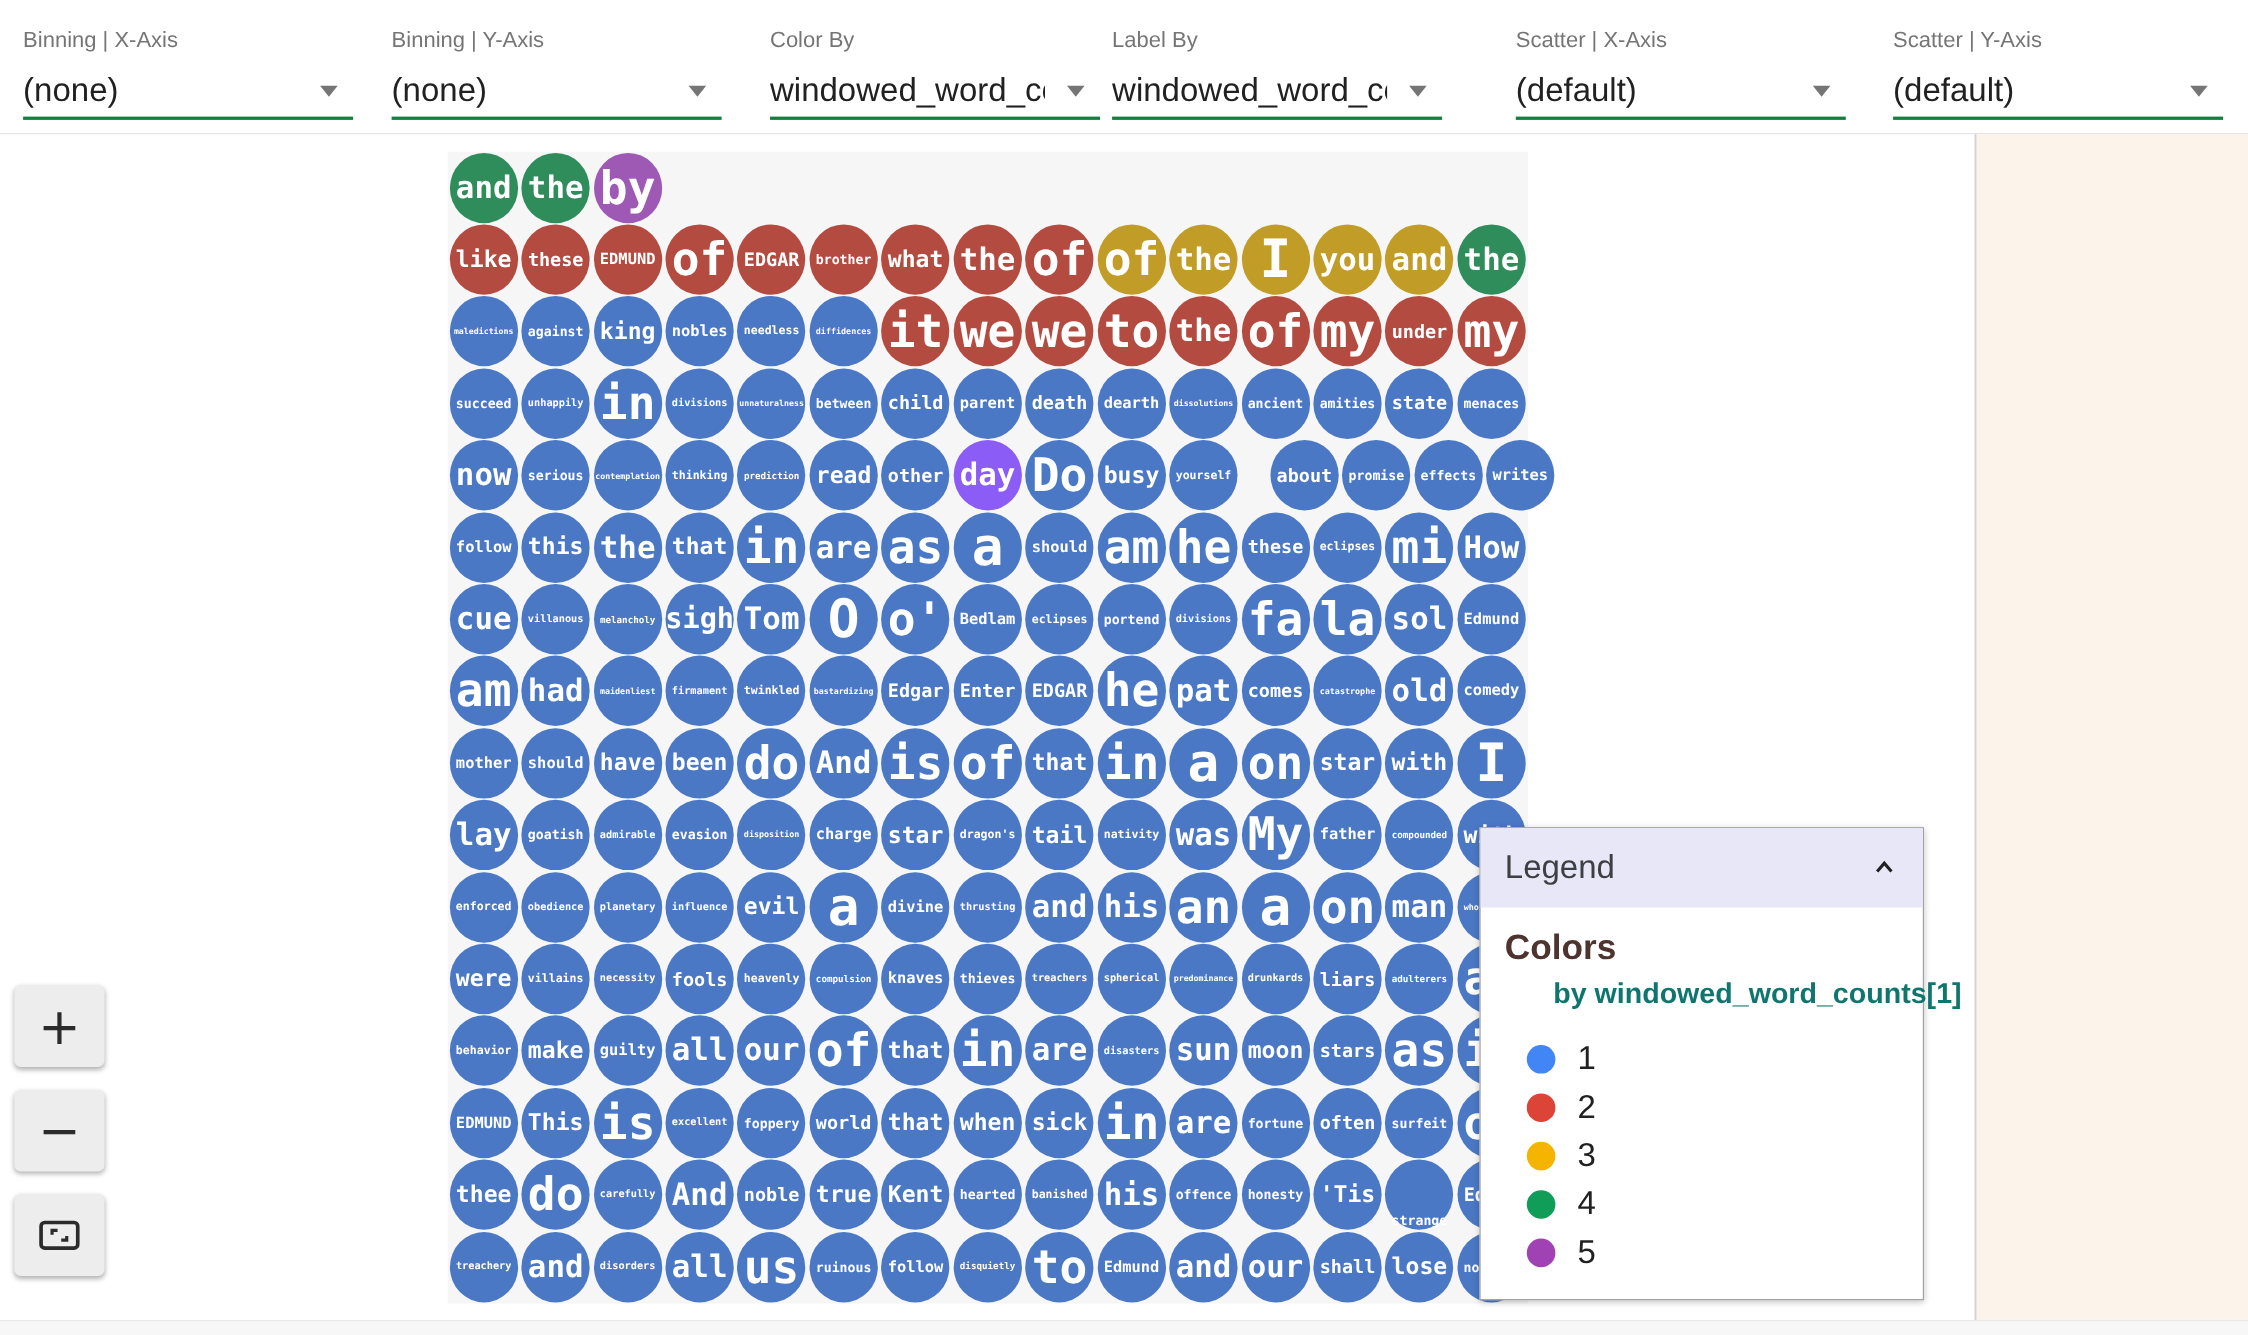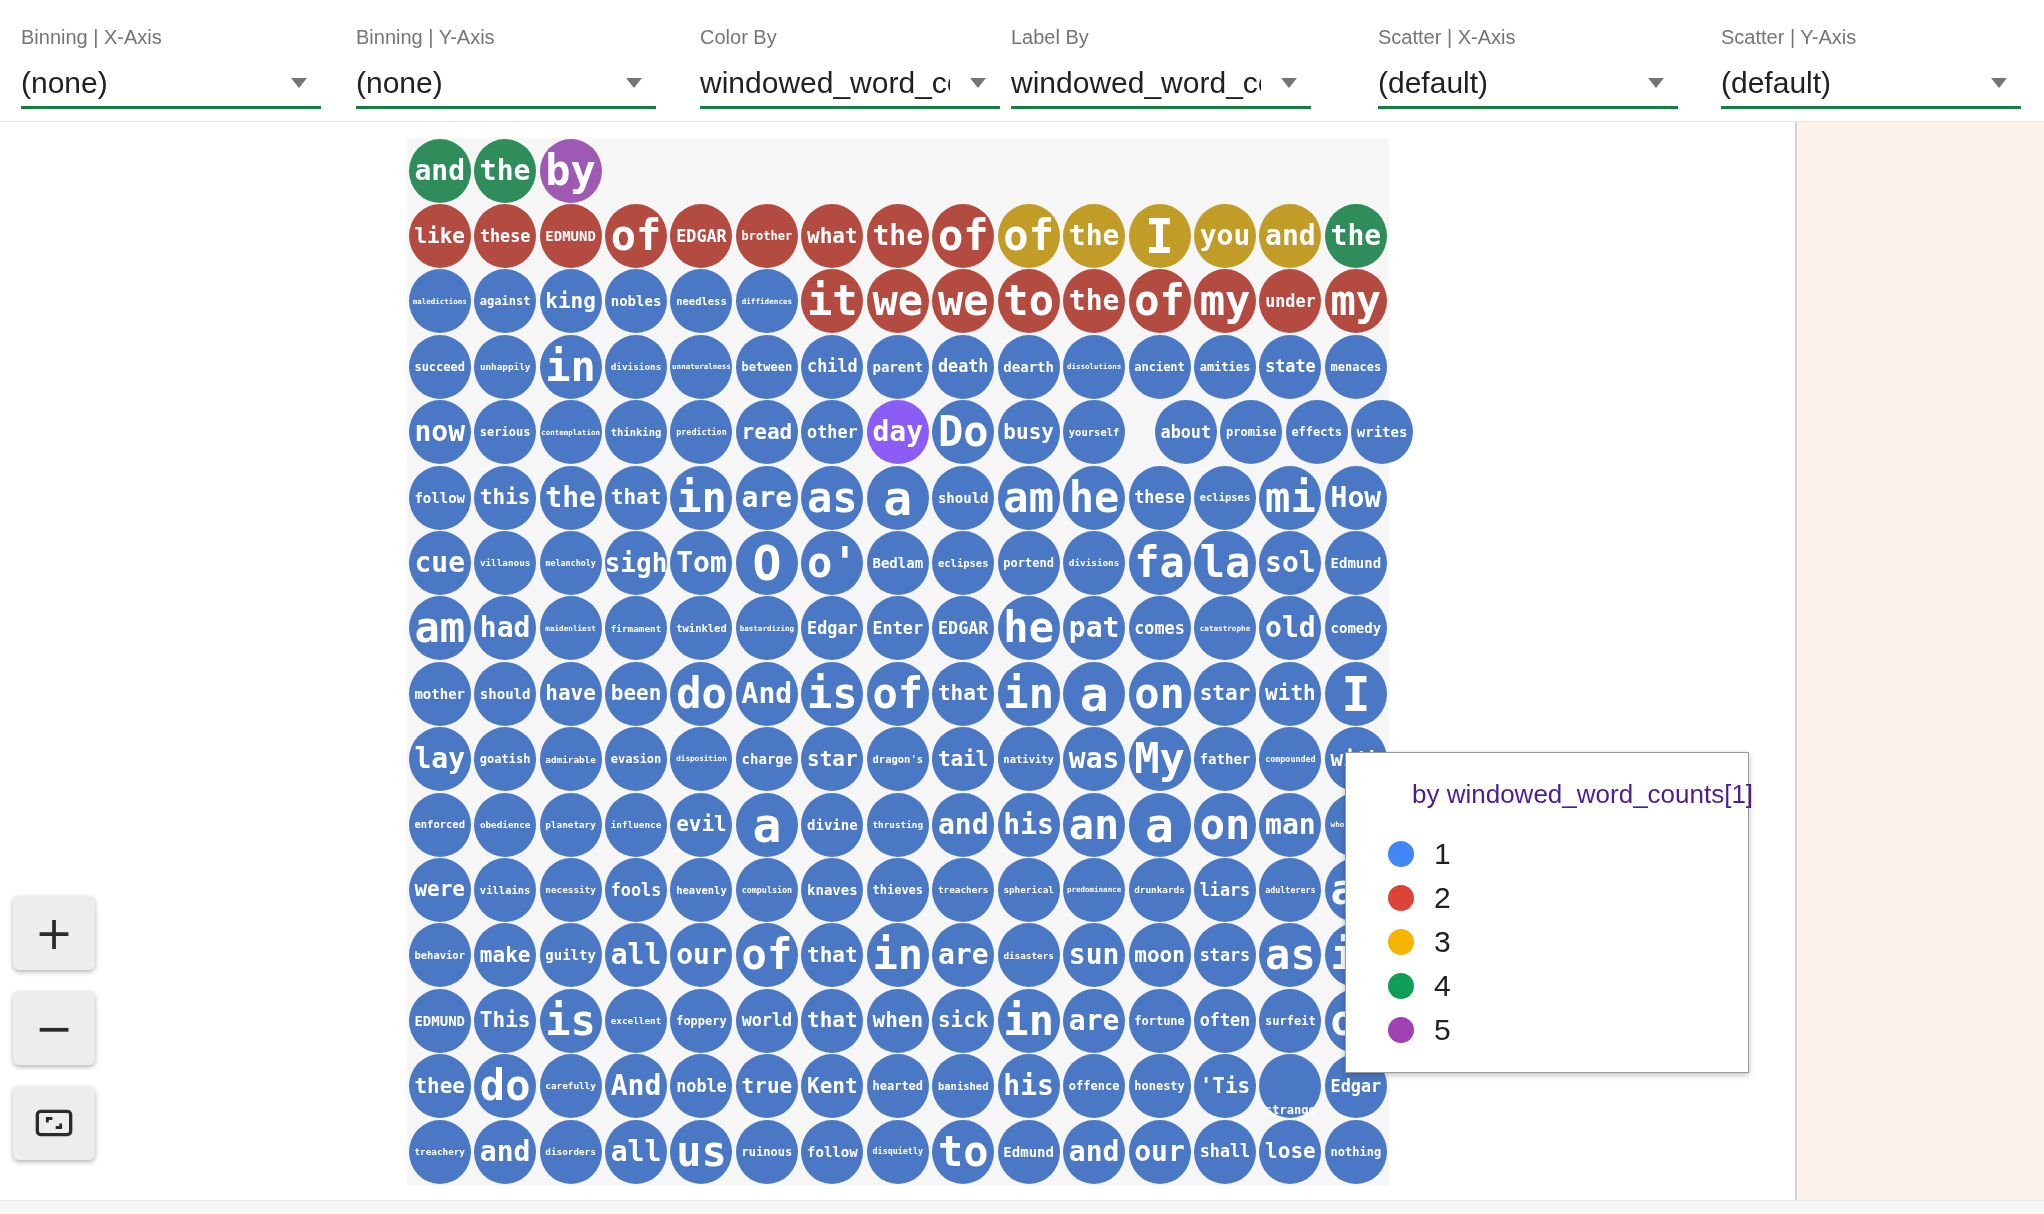--- a/index.html
+++ b/index.html
@@ -25,21 +25,21 @@
   .bubble span{color:#fff;font-family:"DejaVu Sans Mono",monospace;font-weight:bold;line-height:1;white-space:nowrap;}
 
   
   .legend{position:absolute;left:1345px;top:752px;width:402px;background:#fff;border:1px solid #9a9a9a;
     box-shadow:0 2px 6px rgba(0,0,0,.25);z-index:5;}
   .legend-header{height:72px;background:#e8e7f8;display:flex;align-items:center;justify-content:space-between;
     padding:0 22px;cursor:pointer;box-sizing:border-box;}
   .legend-title{font-size:30px;color:#3c4043;}
   .legend-body{padding:18px 22px 20px 22px;}
   .legend-section-title{font-size:32px;font-weight:bold;color:#4e342e;}
-  .legend-subtitle{font-size:26px;color:#4c1d95;margin:8px 16px 0 44px;white-space:nowrap;}
+  .legend-subtitle{font-size:26px;color:#0f766e;margin:8px 16px 0 44px;white-space:nowrap;font-weight:bold;}
   .legend-items{margin-top:22px;}
   .legend-item{display:flex;align-items:center;height:44px;}
   .legend-dot{width:26px;height:26px;border-radius:50%;margin:0 20px 0 20px;flex:none;}
   .legend-item-label{font-size:30px;color:#212121;}
 
   
   .zoom-btn{position:absolute;left:13px;width:82px;height:74px;background:#ededed;border:none;border-radius:6px;
     box-shadow:0 2px 5px rgba(0,0,0,.3);display:flex;align-items:center;justify-content:center;cursor:pointer;z-index:6;}
   .zoom-btn .glyph{font-size:46px;color:#2b2b2b;font-family:"DejaVu Sans",sans-serif;line-height:1;}
   .zb0{top:896px}.zb1{top:991px}.zb2{top:1086px}
@@ -815,21 +815,28 @@
       <div class="bubble" style="background: rgb(74, 120, 196);">
         <span style="font-size: 21px;">lose</span>
       </div>
       <div class="bubble" style="background: rgb(74, 120, 196);">
         <span style="font-size: 12px;">nothing</span>
       </div>
     </div>
   </div>
 
 <div class="legend">
+  <div class="legend-header">
+    <span class="legend-title">Legend</span>
+    <svg width="26" height="26" viewBox="0 0 24 24">
+      <polyline points="6,15 12,8 18,15" fill="none" stroke="#212121" stroke-width="2.6"></polyline>
+    </svg>
+  </div>
   <div class="legend-body">
+    <div class="legend-section-title">Colors</div>
     <div class="legend-subtitle">by windowed_word_counts[1]</div>
     <div class="legend-items">
         <div class="legend-item">
           <span class="legend-dot" style="background: rgb(66, 133, 244);"></span>
           <span class="legend-item-label">1</span>
         </div>
         <div class="legend-item">
           <span class="legend-dot" style="background: rgb(219, 68, 55);"></span>
           <span class="legend-item-label">2</span>
         </div>

